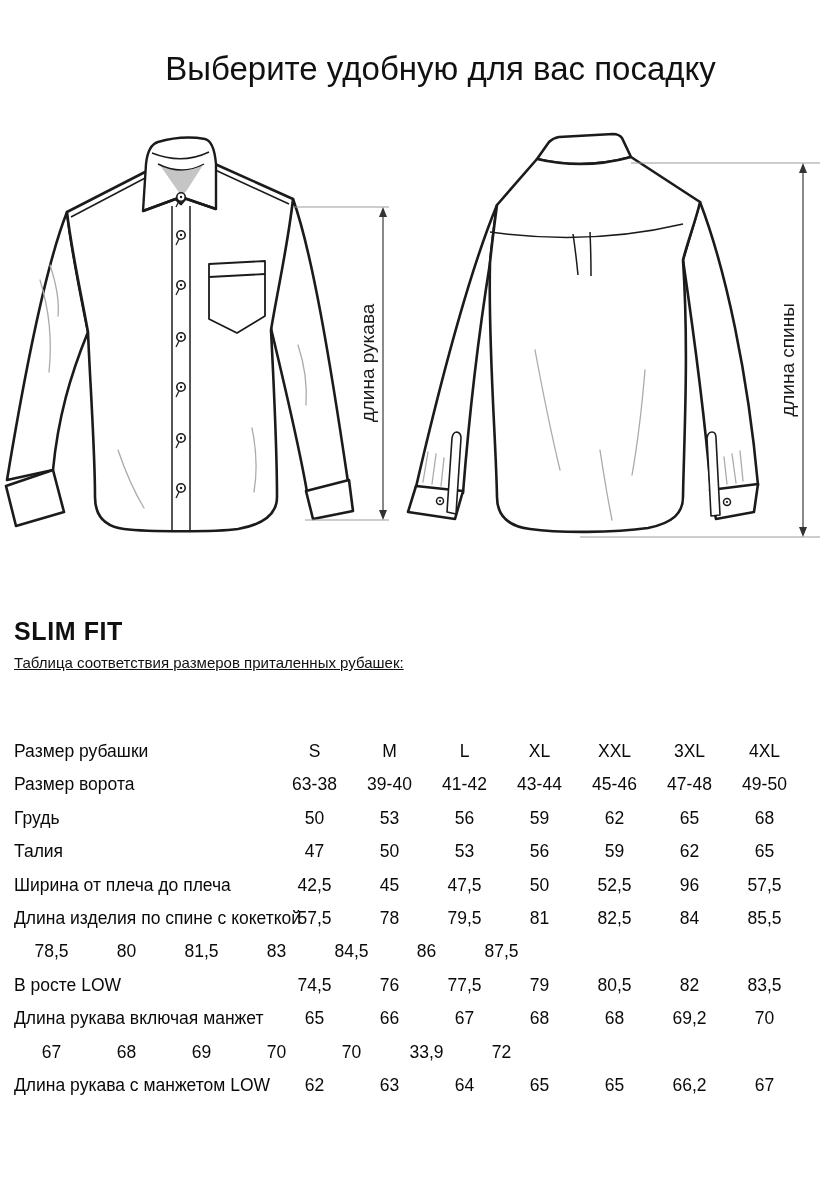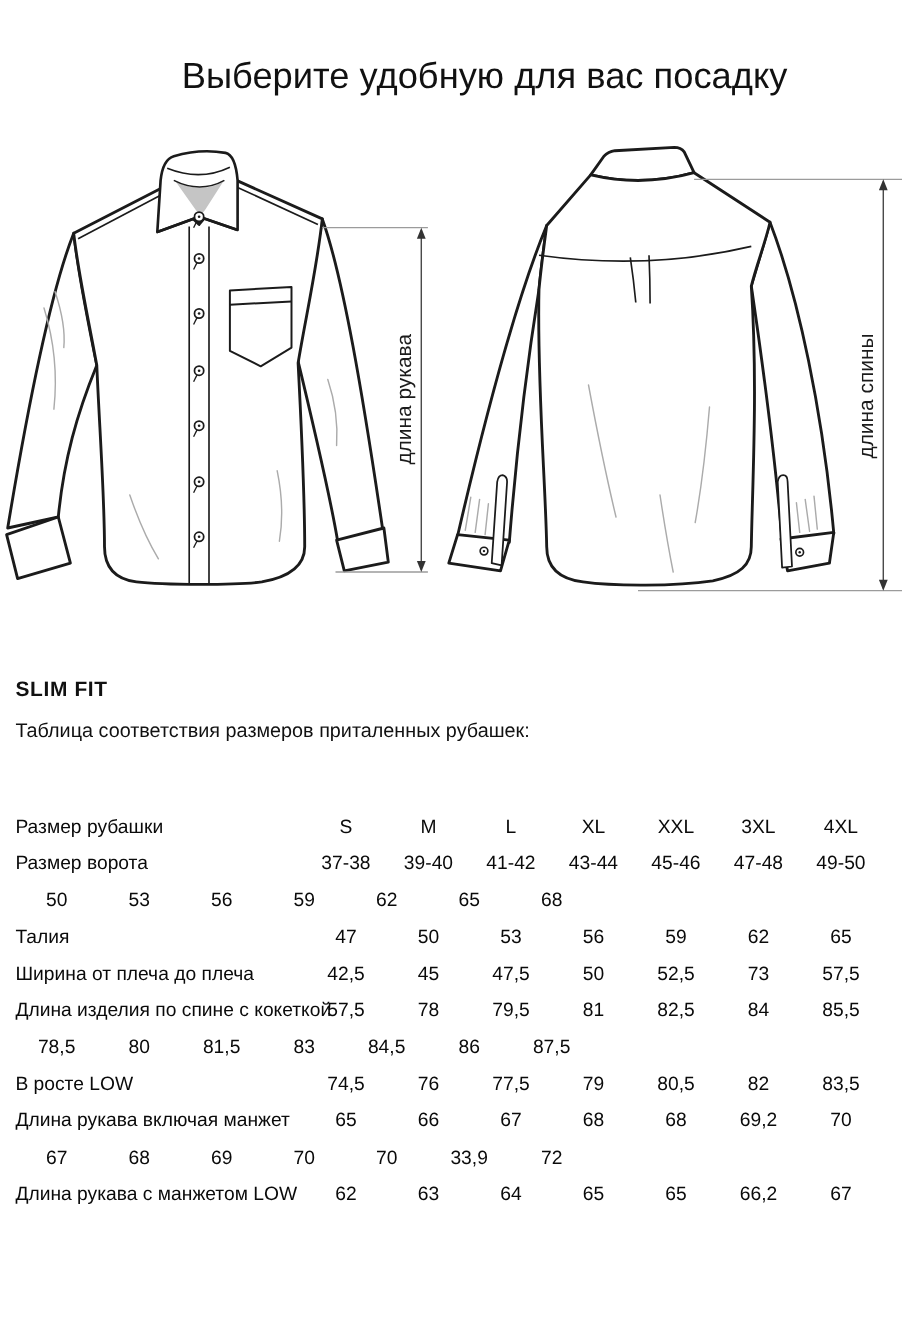--- a/index.html
+++ b/index.html
@@ -10,25 +10,25 @@
   .title {
     position:absolute; top:50px; left:0; width:100%;
     text-align:center; font-size:33px; font-weight:400; color:#111;padding-left:28px;
   }
   .diagram { position:absolute; left:0; top:120px; width:825px; height:460px; }
   .shirt-svg { position:absolute; top:0; }
   .svg-front { left:0; }
   .svg-back  { left:400px; }
   .fit-heading {
     position:absolute; left:14px; top:617px;
-    font-size:19px; font-weight:700; letter-spacing:0.6px; color:#111;
+    font-size:25px; font-weight:700; letter-spacing:0.6px; color:#111;
   }
   .fit-subtitle {
     position:absolute; left:14px; top:654px;
-    font-size:18px; color:#111;
+    font-size:15px; color:#111;text-decoration:underline;
   }
   .size-table { position:absolute; left:14px; top:741px; width:800px; }
   .tr { display:flex; height:33.4px; }
   .td { font-size:17.5px; color:#0a0a0a; }
   .td.label { width:263px; white-space:nowrap; }
   .td.val { width:75px; text-align:center; }
   svg text { font-family:"Liberation Sans", sans-serif; }
 </style>
 </head>
 <body>
@@ -176,29 +176,30 @@
       <div class="td val">S</div>
       <div class="td val">M</div>
       <div class="td val">L</div>
       <div class="td val">XL</div>
       <div class="td val">XXL</div>
       <div class="td val">3XL</div>
       <div class="td val">4XL</div>
     </div>
     <div class="tr">
       <div class="td label">Размер ворота</div>
-      <div class="td val">37-38</div>
+      <div class="td val">63-38</div>
       <div class="td val">39-40</div>
       <div class="td val">41-42</div>
       <div class="td val">43-44</div>
       <div class="td val">45-46</div>
       <div class="td val">47-48</div>
       <div class="td val">49-50</div>
     </div>
     <div class="tr">
+      <div class="td label">Грудь</div>
       <div class="td val">50</div>
       <div class="td val">53</div>
       <div class="td val">56</div>
       <div class="td val">59</div>
       <div class="td val">62</div>
       <div class="td val">65</div>
       <div class="td val">68</div>
     </div>
     <div class="tr">
       <div class="td label">Талия</div>
@@ -210,21 +211,21 @@
       <div class="td val">62</div>
       <div class="td val">65</div>
     </div>
     <div class="tr">
       <div class="td label">Ширина от плеча до плеча</div>
       <div class="td val">42,5</div>
       <div class="td val">45</div>
       <div class="td val">47,5</div>
       <div class="td val">50</div>
       <div class="td val">52,5</div>
-      <div class="td val">73</div>
+      <div class="td val">96</div>
       <div class="td val">57,5</div>
     </div>
     <div class="tr">
       <div class="td label">Длина изделия по спине с кокеткой</div>
       <div class="td val">57,5</div>
       <div class="td val">78</div>
       <div class="td val">79,5</div>
       <div class="td val">81</div>
       <div class="td val">82,5</div>
       <div class="td val">84</div>

